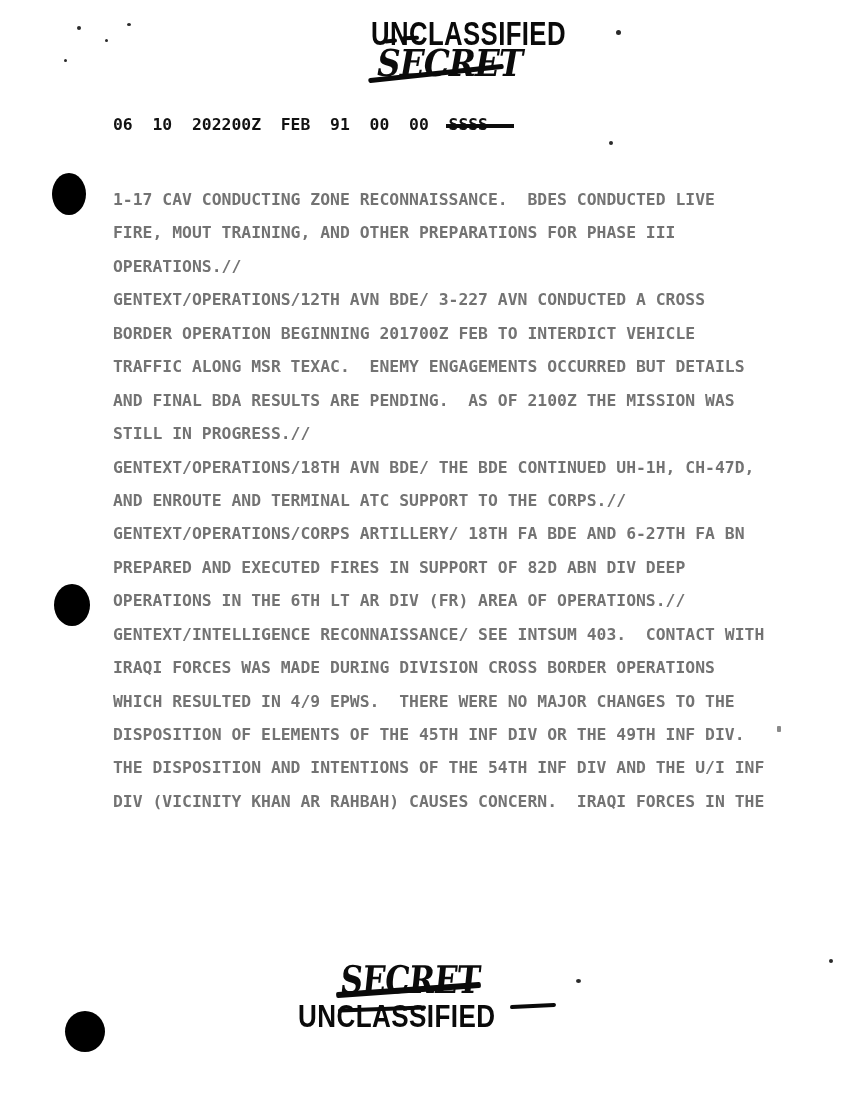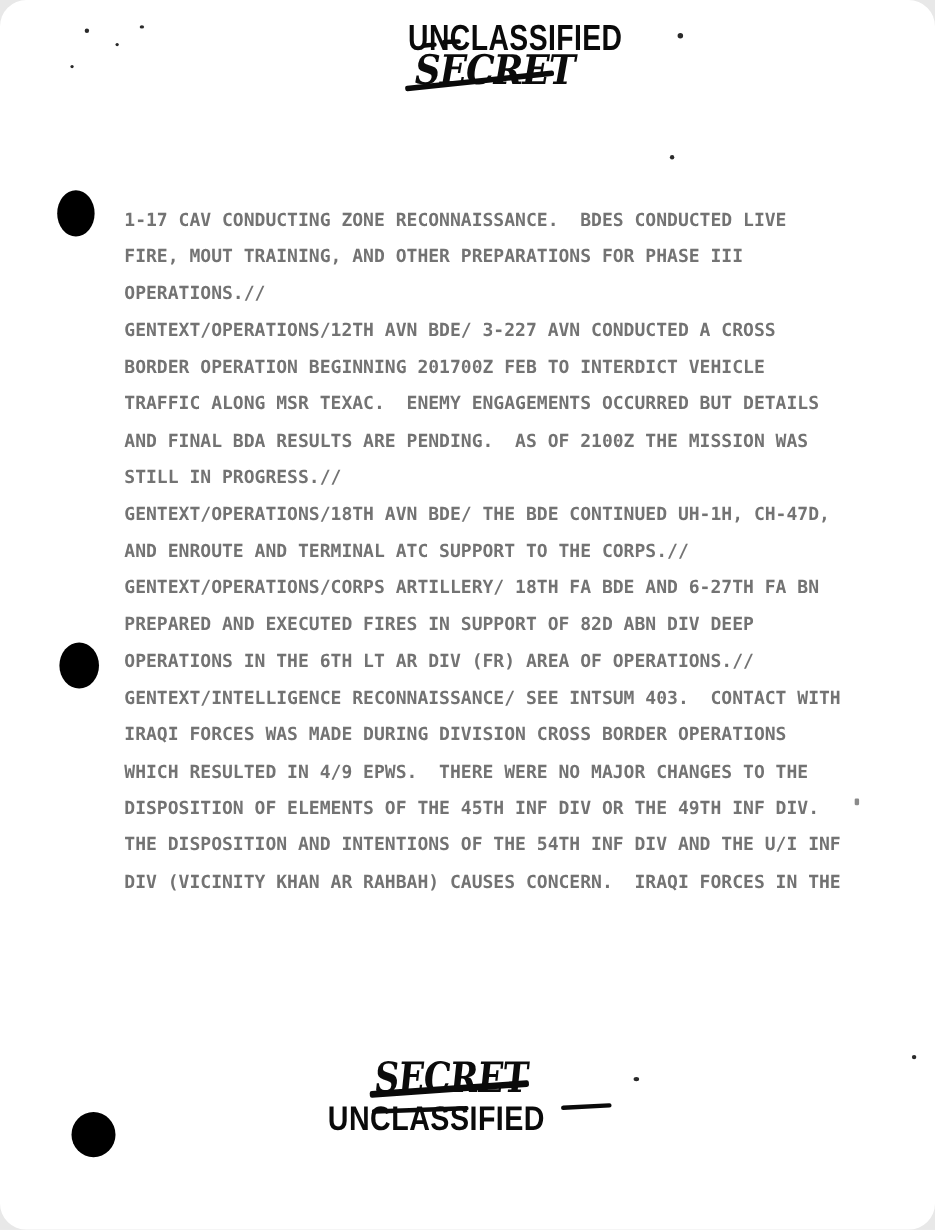--- a/index.html
+++ b/index.html
@@ -1,19 +1,19 @@
 <!DOCTYPE html>
 <html><head>
 <meta charset="utf-8">
 <style>
   html,body { margin:0; padding:0; background:#e8e8e8; }
   .page {
     position:relative; width:850px; height:1118px; margin:0 auto;
     background:#ffffff; overflow:hidden;
-    font-family:"DejaVu Sans Mono", monospace; color:#141414;border-radius:24px;
+    font-family:"DejaVu Sans Mono", monospace; color:#141414;
   }
 
   
   .top-unclass {
     position:absolute; left:371px; top:15px;
     font-family:"Liberation Sans", sans-serif; font-weight:bold; font-size:33px;
     letter-spacing:0.5px; color:#0a0a0a;
     transform:scaleX(0.78); transform-origin:left top; white-space:nowrap;
   }
   .secret-top {
@@ -95,20 +95,21 @@
   <div class="speck sp7"></div>
   <div class="speck sp8"></div>
   <div class="speck sp9"></div>
 
   <div class="top-unclass">UNCLASSIFIED</div>
   <div class="secret-top">SECRET</div>
   <div class="strike strike-top-secret"></div>
   <div class="strike tick1"></div>
   <div class="strike tick2"></div>
 
+  <div class="dtg"><span>06  10  202200Z  FEB  91  00  00  </span><span class="struck">SSSS</span></div>
 
   <div class="hole hole1"></div>
   <div class="hole hole2"></div>
   <div class="hole hole3"></div>
 
   <div class="body-text"><div class="bodyline">1-17 CAV CONDUCTING ZONE RECONNAISSANCE.  BDES CONDUCTED LIVE</div><div class="bodyline">FIRE, MOUT TRAINING, AND OTHER PREPARATIONS FOR PHASE III</div><div class="bodyline">OPERATIONS.//</div><div class="bodyline">GENTEXT/OPERATIONS/12TH AVN BDE/ 3-227 AVN CONDUCTED A CROSS</div><div class="bodyline">BORDER OPERATION BEGINNING 201700Z FEB TO INTERDICT VEHICLE</div><div class="bodyline">TRAFFIC ALONG MSR TEXAC.  ENEMY ENGAGEMENTS OCCURRED BUT DETAILS</div><div class="bodyline">AND FINAL BDA RESULTS ARE PENDING.  AS OF 2100Z THE MISSION WAS</div><div class="bodyline">STILL IN PROGRESS.//</div><div class="bodyline">GENTEXT/OPERATIONS/18TH AVN BDE/ THE BDE CONTINUED UH-1H, CH-47D,</div><div class="bodyline">AND ENROUTE AND TERMINAL ATC SUPPORT TO THE CORPS.//</div><div class="bodyline">GENTEXT/OPERATIONS/CORPS ARTILLERY/ 18TH FA BDE AND 6-27TH FA BN</div><div class="bodyline">PREPARED AND EXECUTED FIRES IN SUPPORT OF 82D ABN DIV DEEP</div><div class="bodyline">OPERATIONS IN THE 6TH LT AR DIV (FR) AREA OF OPERATIONS.//</div><div class="bodyline">GENTEXT/INTELLIGENCE RECONNAISSANCE/ SEE INTSUM 403.  CONTACT WITH</div><div class="bodyline">IRAQI FORCES WAS MADE DURING DIVISION CROSS BORDER OPERATIONS</div><div class="bodyline">WHICH RESULTED IN 4/9 EPWS.  THERE WERE NO MAJOR CHANGES TO THE</div><div class="bodyline">DISPOSITION OF ELEMENTS OF THE 45TH INF DIV OR THE 49TH INF DIV.</div><div class="bodyline">THE DISPOSITION AND INTENTIONS OF THE 54TH INF DIV AND THE U/I INF</div><div class="bodyline">DIV (VICINITY KHAN AR RAHBAH) CAUSES CONCERN.  IRAQI FORCES IN THE</div></div>
 
   <div class="secret-bottom">SECRET</div>
   <div class="strike strike-bottom-secret"></div>
   <div class="bottom-unclass">UNCLASSIFIED</div>

